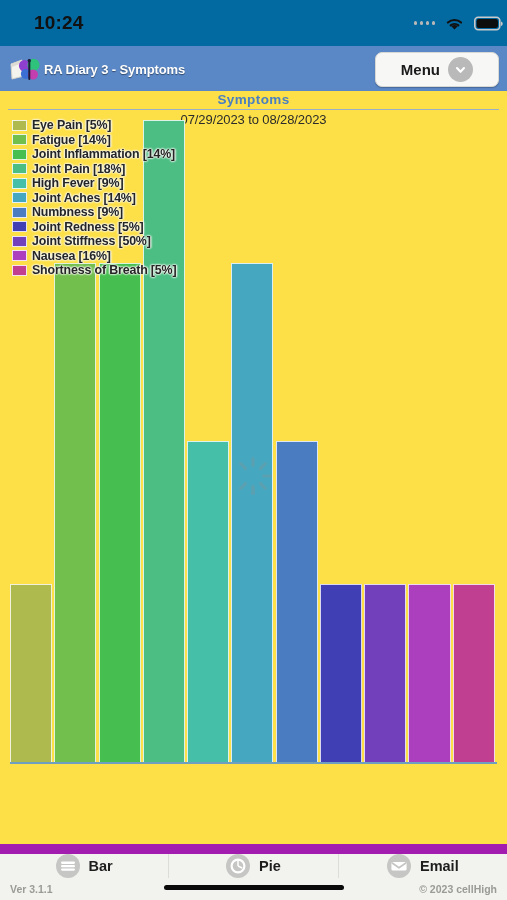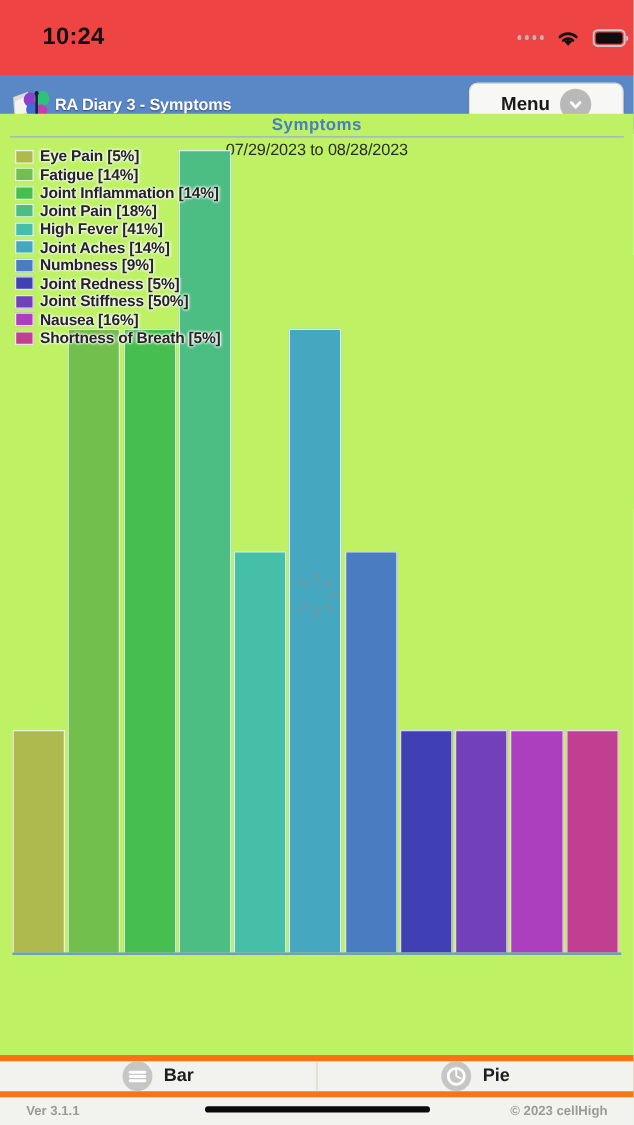--- a/index.html
+++ b/index.html
@@ -6,21 +6,21 @@
   html,body { width:507px; height:900px; }
   body {
     font-family:"Liberation Sans", sans-serif;
     background:#f2f3ef;
     overflow:hidden;
     position:relative;
   }
 
   
   .statusbar{
-    height:60px; background:#ef4444;
+    height:46px; background:#0369a1;
     display:flex; align-items:center; justify-content:space-between;
     padding:0 4px 0 34px;
   }
   .status-time{ font-size:19px; font-weight:bold; color:#111; letter-spacing:.2px; }
   .status-right{ display:flex; align-items:center; gap:9px; }
   .sig-dots{ display:flex; gap:2.5px; align-items:center; }
   .sig-dots i{ width:3.5px; height:3.5px; border-radius:50%; background:#b8b8b8; display:block; }
 
   
   .titlebar{
@@ -43,21 +43,21 @@
   }
   .menu-btn span{ font-size:15px; font-weight:bold; color:#1a1a1a; }
   .circ-icon{
     width:25px; height:25px; border-radius:50%; background:#b9b9b9;
     display:flex; align-items:center; justify-content:center; flex:0 0 auto;
   }
 
   
   .chart-panel{
     position:absolute; left:0; top:91px; width:507px; height:753px;
-    background:#bef264;
+    background:#fde047;
   }
   .chart-head{ text-align:center; padding-top:1px; }
   .chart-head .c-title{
     font-size:13.5px; font-weight:bold; color:#4a7fc1; letter-spacing:.4px;
   }
   .hr{ height:1px; background:#9aaec7; margin:2px 8px 0 8px; }
   .chart-head .c-range{
     font-size:13px; color:#2b2b2b; margin-top:2px; letter-spacing:-.1px;
   }
 
@@ -96,38 +96,38 @@
     border-bottom:none;
   }
   .watermark{
     position:absolute; left:232px; top:335px; width:42px; height:42px;
     opacity:.30; z-index:5; pointer-events:none;
   }
 
   
   .toolbar{
     position:absolute; left:0; bottom:22px; width:507px; height:34px;
-    background:#f97316; display:flex; align-items:center;
+    background:#a21caf; display:flex; align-items:flex-end;
   }
   .tb-item{
     flex:1; display:flex; align-items:center; justify-content:center; gap:9px;
     border-right:1px solid #dcdcd8; background:#f2f3ef;
   }
   .tb-item:last-child{ border-right:none; }
   .tb-label{ font-size:14.5px; font-weight:bold; color:#1d1d1d; }
   .tb-circ{
     width:24px; height:24px; border-radius:50%; background:#c6c6c4;
     display:flex; align-items:center; justify-content:center; flex:0 0 auto;
   }
 
   
   .footer{
     position:absolute; left:0; bottom:0; width:507px; height:22px;
     background:#f2f3ef; display:flex; align-items:center;
-    justify-content:space-between; padding:0 21px;
+    justify-content:space-between; padding:0 10px;
   }
   .footer span{ font-size:10.5px; font-weight:bold; color:#9a9a96; }
   .home-ind{
     position:absolute; left:50%; transform:translateX(-50%); bottom:10px;
     width:180px; height:5px; border-radius:3px; background:#0a0a0a;
   }
 </style>
 </head>
 <body>
 
@@ -197,21 +197,21 @@
       <div class="legend-row">
         <span class="legend-sw" style="background: rgb(70, 191, 80);"></span>
         <span class="legend-lb">Joint Inflammation [14%]</span>
       </div>
       <div class="legend-row">
         <span class="legend-sw" style="background: rgb(76, 190, 131);"></span>
         <span class="legend-lb">Joint Pain [18%]</span>
       </div>
       <div class="legend-row">
         <span class="legend-sw" style="background: rgb(69, 191, 168);"></span>
-        <span class="legend-lb">High Fever [41%]</span>
+        <span class="legend-lb">High Fever [9%]</span>
       </div>
       <div class="legend-row">
         <span class="legend-sw" style="background: rgb(70, 168, 192);"></span>
         <span class="legend-lb">Joint Aches [14%]</span>
       </div>
       <div class="legend-row">
         <span class="legend-sw" style="background: rgb(74, 124, 193);"></span>
         <span class="legend-lb">Numbness [9%]</span>
       </div>
       <div class="legend-row">
@@ -285,20 +285,30 @@
         <circle cx="12" cy="12" r="6.4" fill="none" stroke="#fff" stroke-width="2.2"></circle>
         <circle cx="12" cy="12" r="3.1" fill="#c6c6c4"></circle>
         <path d="M12 12 L12 6.2" stroke="#fff" stroke-width="1.5"></path>
         <path d="M12 12 L16.2 14" stroke="#fff" stroke-width="1.5"></path>
       </svg>
     </span>
     <span class="tb-label">Pie</span>
   </div>
 
 
+  <div class="tb-item">
+    <span class="tb-circ">
+      <svg width="24" height="24" viewBox="0 0 24 24">
+        <circle cx="12" cy="12" r="10" fill="#c6c6c4"></circle>
+        <rect x="4.4" y="8" width="15.2" height="8.6" rx="1.6" fill="#fff"></rect>
+        <path d="M4.8 8.8 L12 13.8 L19.2 8.8" fill="none" stroke="#c6c6c4" stroke-width="1.7" stroke-linejoin="round"></path>
+      </svg>
+    </span>
+    <span class="tb-label">Email</span>
+  </div>
 
 </div>
 
 <div class="footer">
   <span>Ver 3.1.1</span>
   <span>© 2023 cellHigh</span>
 </div>
 <div class="home-ind"></div>
 
 </body></html>

